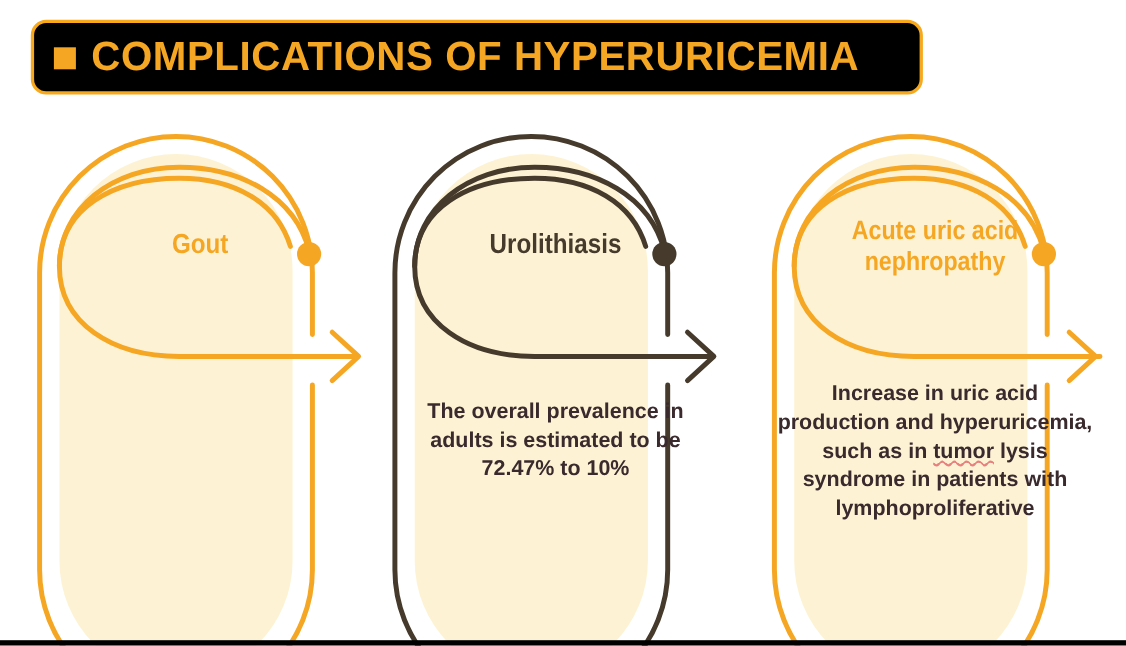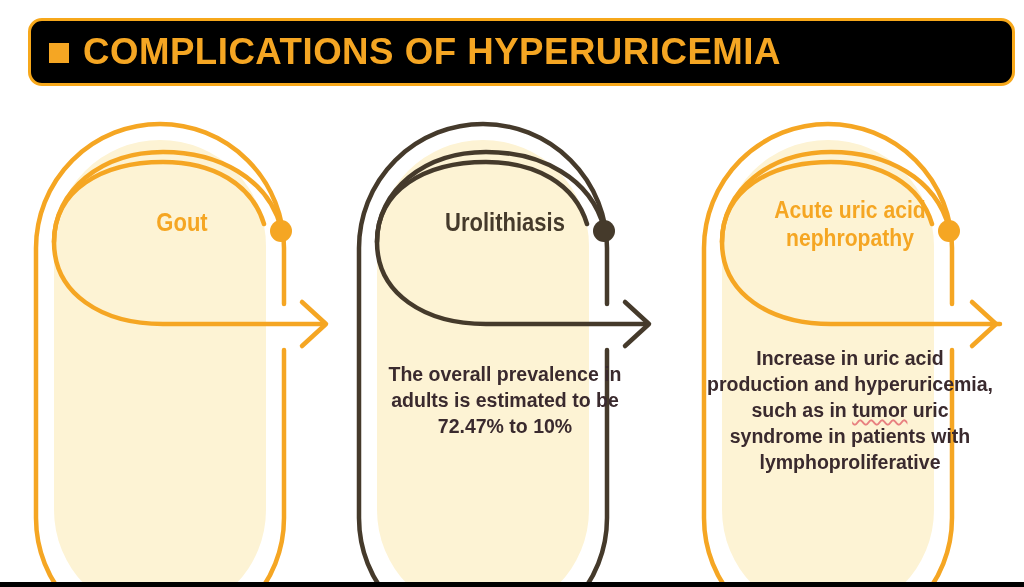--- a/index.html
+++ b/index.html
@@ -9,21 +9,21 @@
     font-family:"Liberation Sans", sans-serif;
     overflow:hidden;
     position:relative;
   }
   #slide{position:absolute;inset:0;width:1024px;height:587px;background:#fff;}
 
   
   .title-bar{
     position:absolute;
     left:28px; top:18px;
-    width:987px; height:68px;
+    width:811px; height:68px;
     background:#000000;
     border:3px solid #F7A81B;
     border-radius:14px;
     box-sizing:border-box;
     display:flex;align-items:center;
     padding-left:18px;
   }
   .title-bullet{
     width:20px;height:20px;
     background:#F5A623;
@@ -138,19 +138,19 @@
     <div class="card card-2">
       <svg width="300" height="500" viewBox="0 0 300 500">
         <path d="M 22 128 A 106 106 0 0 1 234 128 L 234 392 A 106 106 0 0 1 22 392 Z" fill="#FDF3D4"></path>
         <path fill="none" stroke="#F5A623" stroke-width="4.5" stroke-linecap="round" d="M 252 186 L 252 130 A 124 124 0 0 0 4 130 L 4 400 A 124 124 0 0 0 252 400 L 252 232"></path>
         <path fill="none" stroke="#F5A623" stroke-width="4.5" stroke-linecap="round" d="M 249 110 C 236 60 186 34 131 34 C 70 34 22 72 22 124 C 22 176 70 206 131 206 L 300 206"></path>
         <path fill="none" stroke="#F5A623" stroke-width="4.5" stroke-linecap="round" stroke-linejoin="round" d="M 272 184 L 296 206 L 272 228"></path>
         <path fill="none" stroke="#F5A623" stroke-width="4.5" stroke-linecap="round" d="M 22 124 C 22 72 70 44 131 44 C 181 44 220 66 232 106"></path>
         <circle cx="249" cy="113" r="11" fill="#F5A623"></circle>
       </svg>
       <div class="card-title">Acute uric acid nephropathy</div>
-      <div class="card-body"><span>Increase in uric acid production and hyperuricemia, such as in </span><span class="misspell">tumor</span><span> uric syndrome in patients with lymphoproliferative</span></div>
+      <div class="card-body"><span>Increase in uric acid production and hyperuricemia, such as in </span><span class="misspell">tumor</span><span> lysis syndrome in patients with lymphoproliferative</span></div>
     </div>
 
   </div>
 
   <div class="bottom-strip"></div>
 </div>
 
 </body></html>

